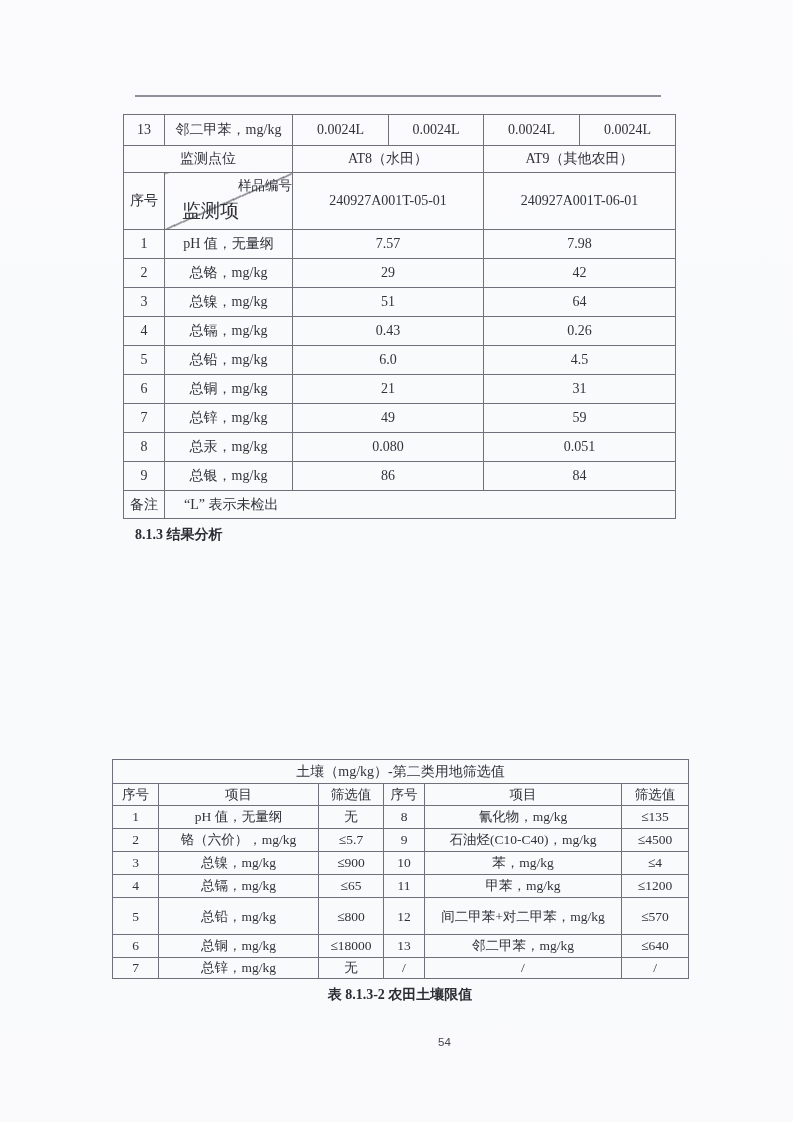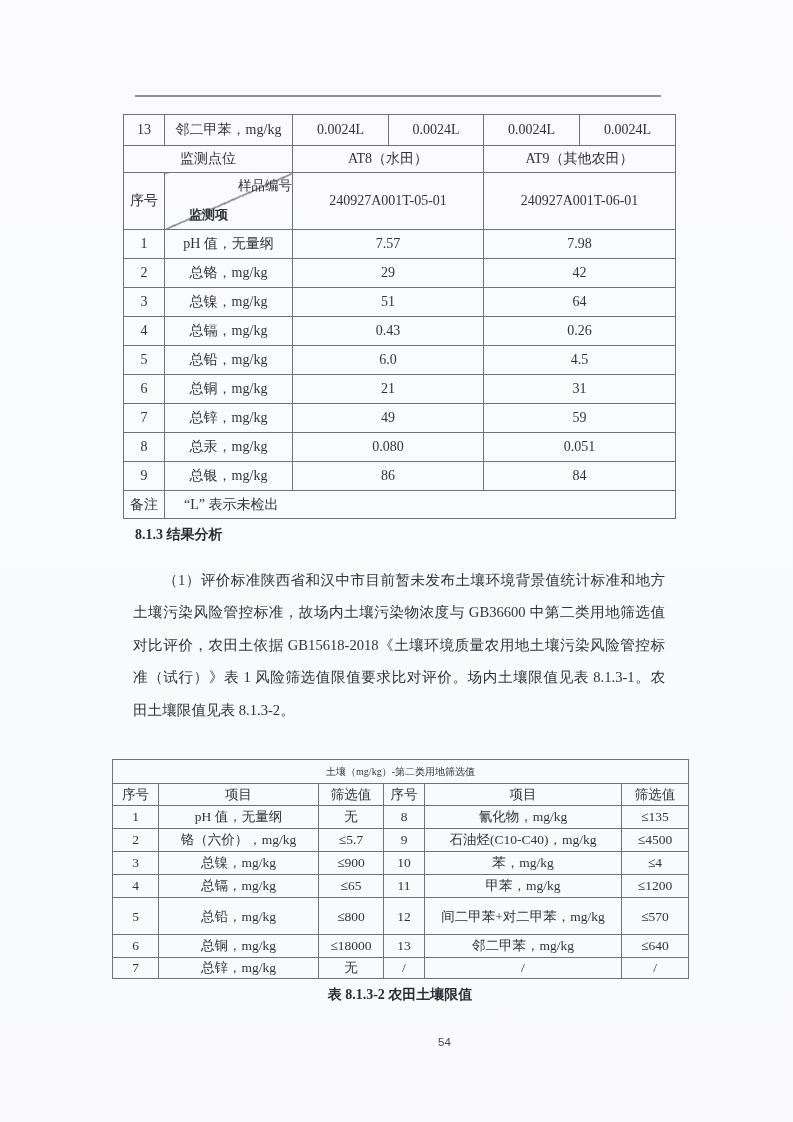--- a/index.html
+++ b/index.html
@@ -26,37 +26,37 @@
   .t1 .rD td{height:28px;}
   .t1 .rE td{height:27px;}
   .t1 td.left{text-align:left;padding-left:19px;}
   .t1 td.diag{
     position:relative;padding:0;
     background:linear-gradient(to bottom right,
       transparent calc(50% - 0.7px), #70707a calc(50% - 0.7px),
       #70707a calc(50% + 0.7px), transparent calc(50% + 0.7px));
   }
   .t1 .dtop{position:absolute;top:4px;right:0;font-size:13.5px;}
-  .t1 .dbot{position:absolute;bottom:5px;left:24px;font-size:13px;font-weight:bold;}
+  .t1 .dbot{position:absolute;bottom:5px;left:17px;font-size:19px;}
 
   
   .sec-heading{position:absolute;left:135px;top:526px;font-size:14px;font-weight:bold;color:#2c2c34;}
   .para{position:absolute;left:133px;top:564px;width:532px;font-size:14.6px;color:#33333c;}
   .para .pline{height:32.4px;line-height:32.4px;text-align:justify;text-align-last:justify;white-space:nowrap;}
   .para .pline.first{padding-left:30px;width:502px;}
   .para .pline.last{text-align-last:left;}
 
   
   .caption{position:absolute;font-weight:bold;font-size:14px;text-align:center;color:#2c2c34;}
   .cap1{left:112px;top:738px;width:576px;}
   .cap2{left:112px;top:986px;width:576px;}
 
   
   .t2{left:112px;top:759px;width:576px;font-size:13.5px;border:1.5px solid #5f5f68;}
-  .t2 .hspan td{height:23px;font-size:10px;}
+  .t2 .hspan td{height:23px;font-size:14px;}
   .t2 .hrow th{height:21px;}
   .t2 .r td{height:22px;}
   .t2 .rTall td{height:36px;line-height:17px;}
   .t2 .rLast td{height:20px;}
 
   .pageno{position:absolute;left:0;top:1036px;width:793px;text-align:center;
           font-size:11.5px;color:#45454e;font-family:"Liberation Sans","DejaVu Sans",sans-serif;margin-left:48px;}
 </style>
 </head>
 <body>
@@ -152,27 +152,20 @@
       <td colspan="2">84</td>
     </tr>
     <tr class="rE">
       <td>备注</td>
       <td colspan="5" class="left">“L” 表示未检出</td>
     </tr>
   </tbody>
     </table>
 
   <div class="sec-heading">8.1.3 结果分析</div>
-  <div class="para">
-    <div class="pline first">（1）评价标准陕西省和汉中市目前暂未发布土壤环境背景值统计标准和地方</div>
-    <div class="pline">土壤污染风险管控标准，故场内土壤污染物浓度与 GB36600 中第二类用地筛选值</div>
-    <div class="pline">对比评价，农田土依据 GB15618-2018《土壤环境质量农用地土壤污染风险管控标</div>
-    <div class="pline">准（试行）》表 1 风险筛选值限值要求比对评价。场内土壤限值见表 8.1.3-1。农</div>
-    <div class="pline last">田土壤限值见表 8.1.3-2。</div>
-  </div>
 
 
   <table class="t2">
     <colgroup>
       <col style="width:46px">
         <col style="width:160px">
         <col style="width:65px">
       <col style="width:41px">
         <col style="width:197px">
         <col style="width:67px">

